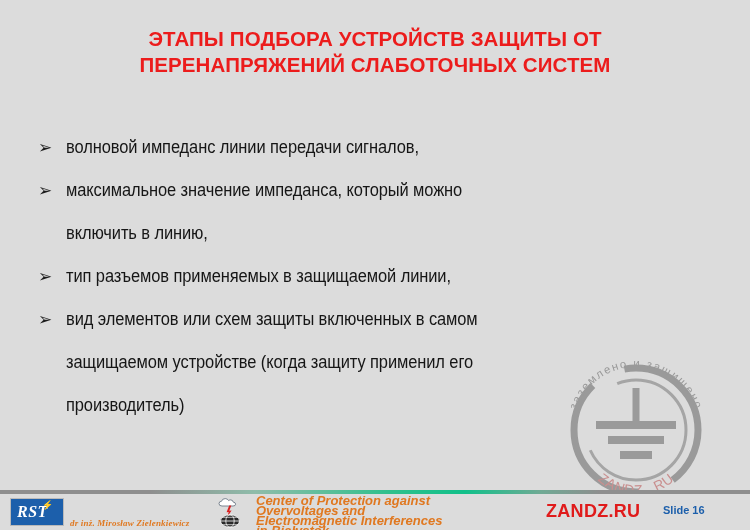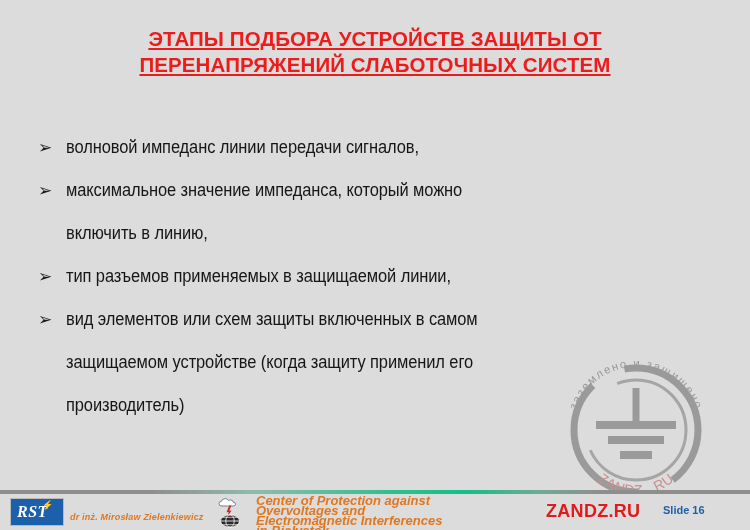--- a/index.html
+++ b/index.html
@@ -31,21 +31,20 @@
   }
   #slide-title {
     color: #ec1c1c;
     font-family: "Liberation Sans", sans-serif;
     font-weight: bold;
     font-size: 20.5px;
     line-height: 26px;
     letter-spacing: 0.1px;
     white-space: pre-line;
     margin: 0;
-    text-decoration: underline;
   }
 
   
   #bullets {
     position: absolute;
     left: 36px;
     top: 126px;
     width: 690px;
   }
   .bullet-row {
@@ -136,23 +135,23 @@
     left: 31px;
     top: 2px;
     color: #ffffff;
     font-size: 9px;
     line-height: 9px;
   }
 
   #author-name {
     position: absolute;
     left: 70px;
-    top: 18px;
+    top: 24px;
     color: #e07820;
-    font-family: Liberation Sans, sans-serif;
+    font-family: Liberation Serif, serif;
     font-style: italic;
     font-weight: bold;
     font-size: 9px;
     letter-spacing: 0.2px;
   }
 
   #storm-icon {
     position: absolute;
     left: 213px;
     top: 1px;

